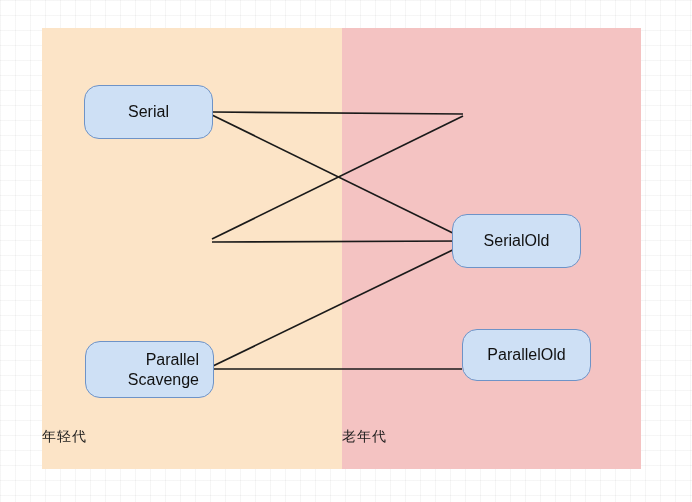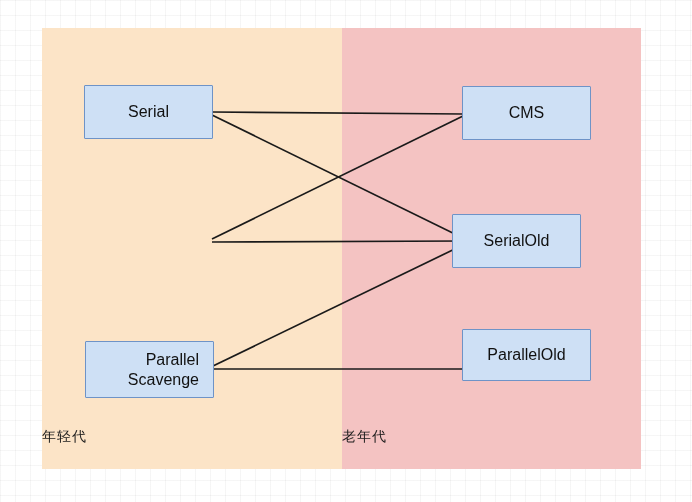--- a/index.html
+++ b/index.html
@@ -58,21 +58,21 @@
     stroke-width: 1.7;
   }
 
   .node {
     position: absolute;
     width: 129px;
     height: 54px;
     box-sizing: border-box;
     background: #CEE0F5;
     border: 1.5px solid #6E93C7;
-    border-radius: 1px;
+    border-radius: 15px;
     display: flex;
     align-items: center;
     justify-content: center;
     text-align: center;
     font-size: 16px;
     line-height: 1.25;
     color: #111111;
     padding: 0 14px;
   }
   .node-serial        { left: 84px;  top: 85px;  }
@@ -98,23 +98,20 @@
     <line x1="213" y1="366" x2="463" y2="245"></line>
     <line x1="213" y1="369" x2="462" y2="369"></line>
   </svg>
 
   <div class="node node-serial">
     <span>Serial</span>
   </div>
   <div class="node node-pscavenge">
     <span>Parallel Scavenge</span>
   </div>
-  <div class="node node-cms">
-    <span>CMS</span>
-  </div>
   <div class="node node-serialold">
     <span>SerialOld</span>
   </div>
   <div class="node node-parallelold">
     <span>ParallelOld</span>
   </div>
 
   <div class="gen-label gen-label-young">年轻代</div>
   <div class="gen-label gen-label-old">老年代</div>
 

